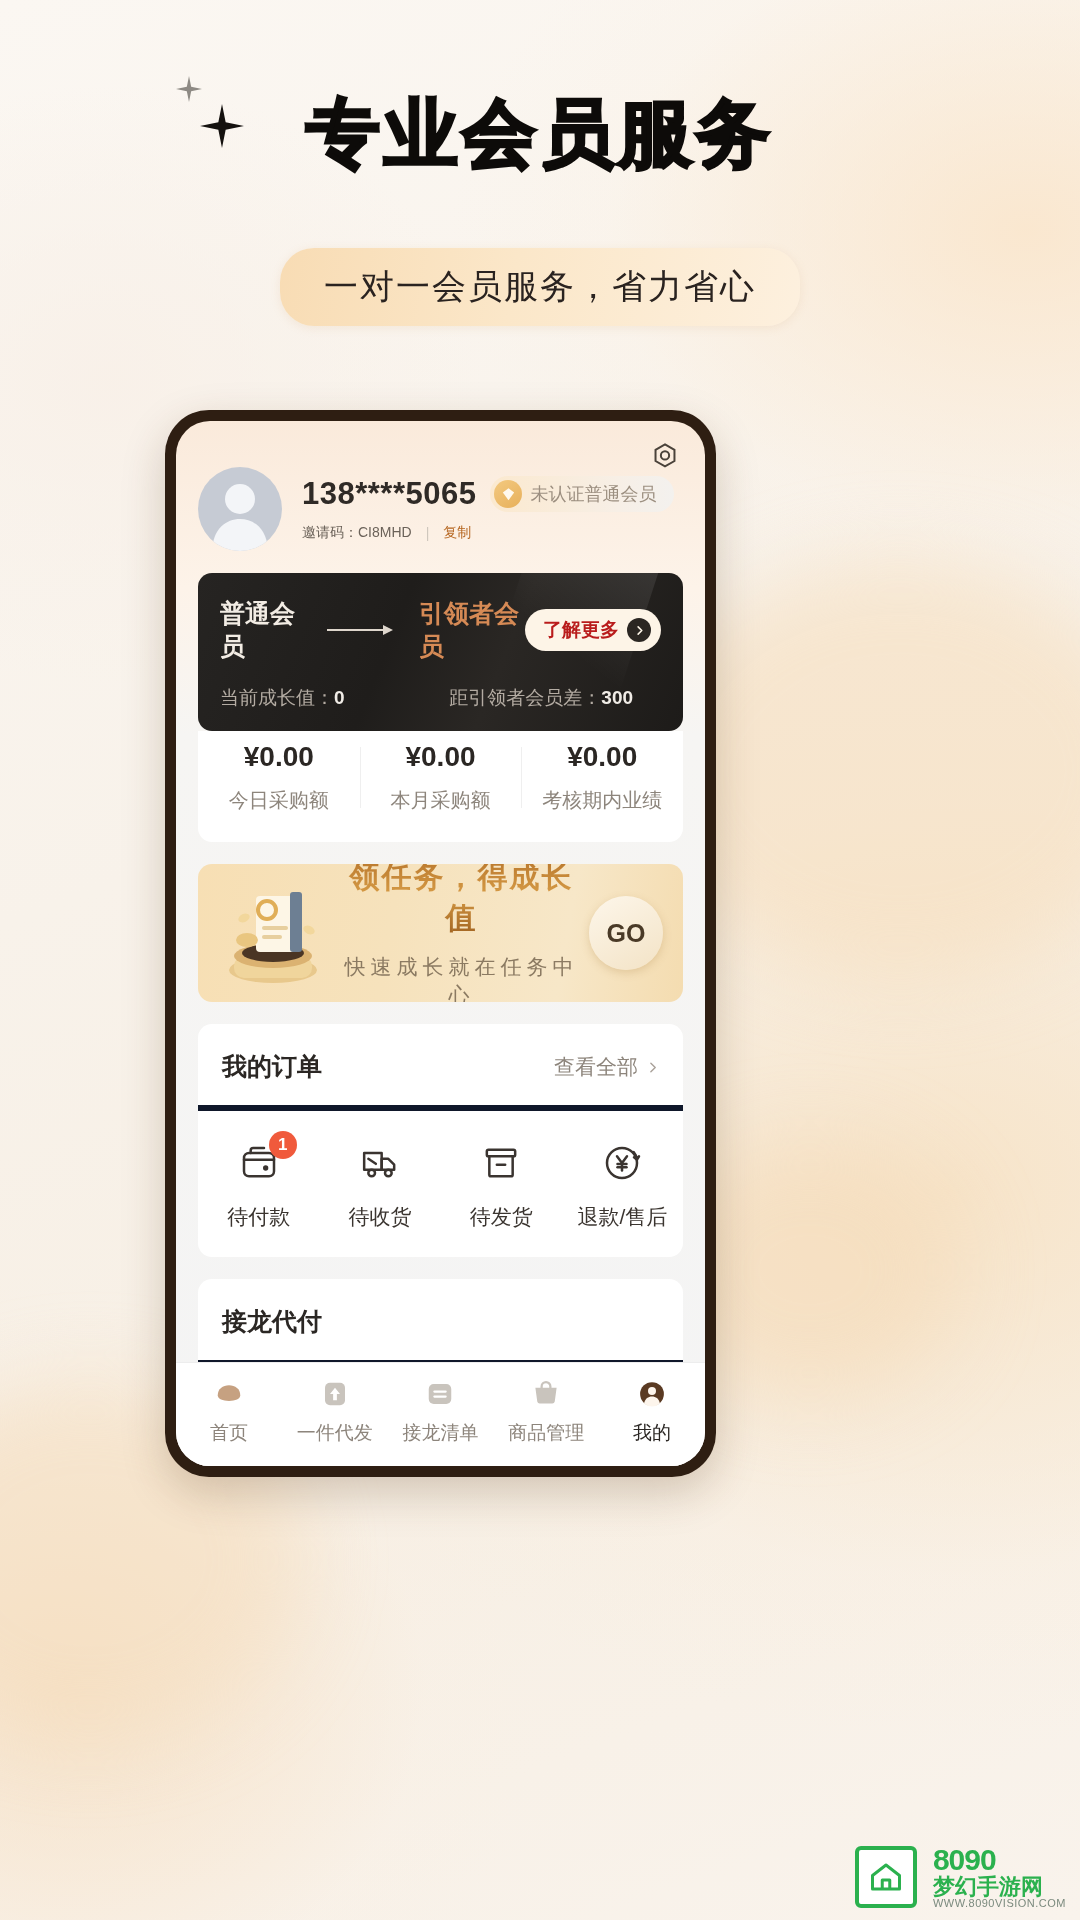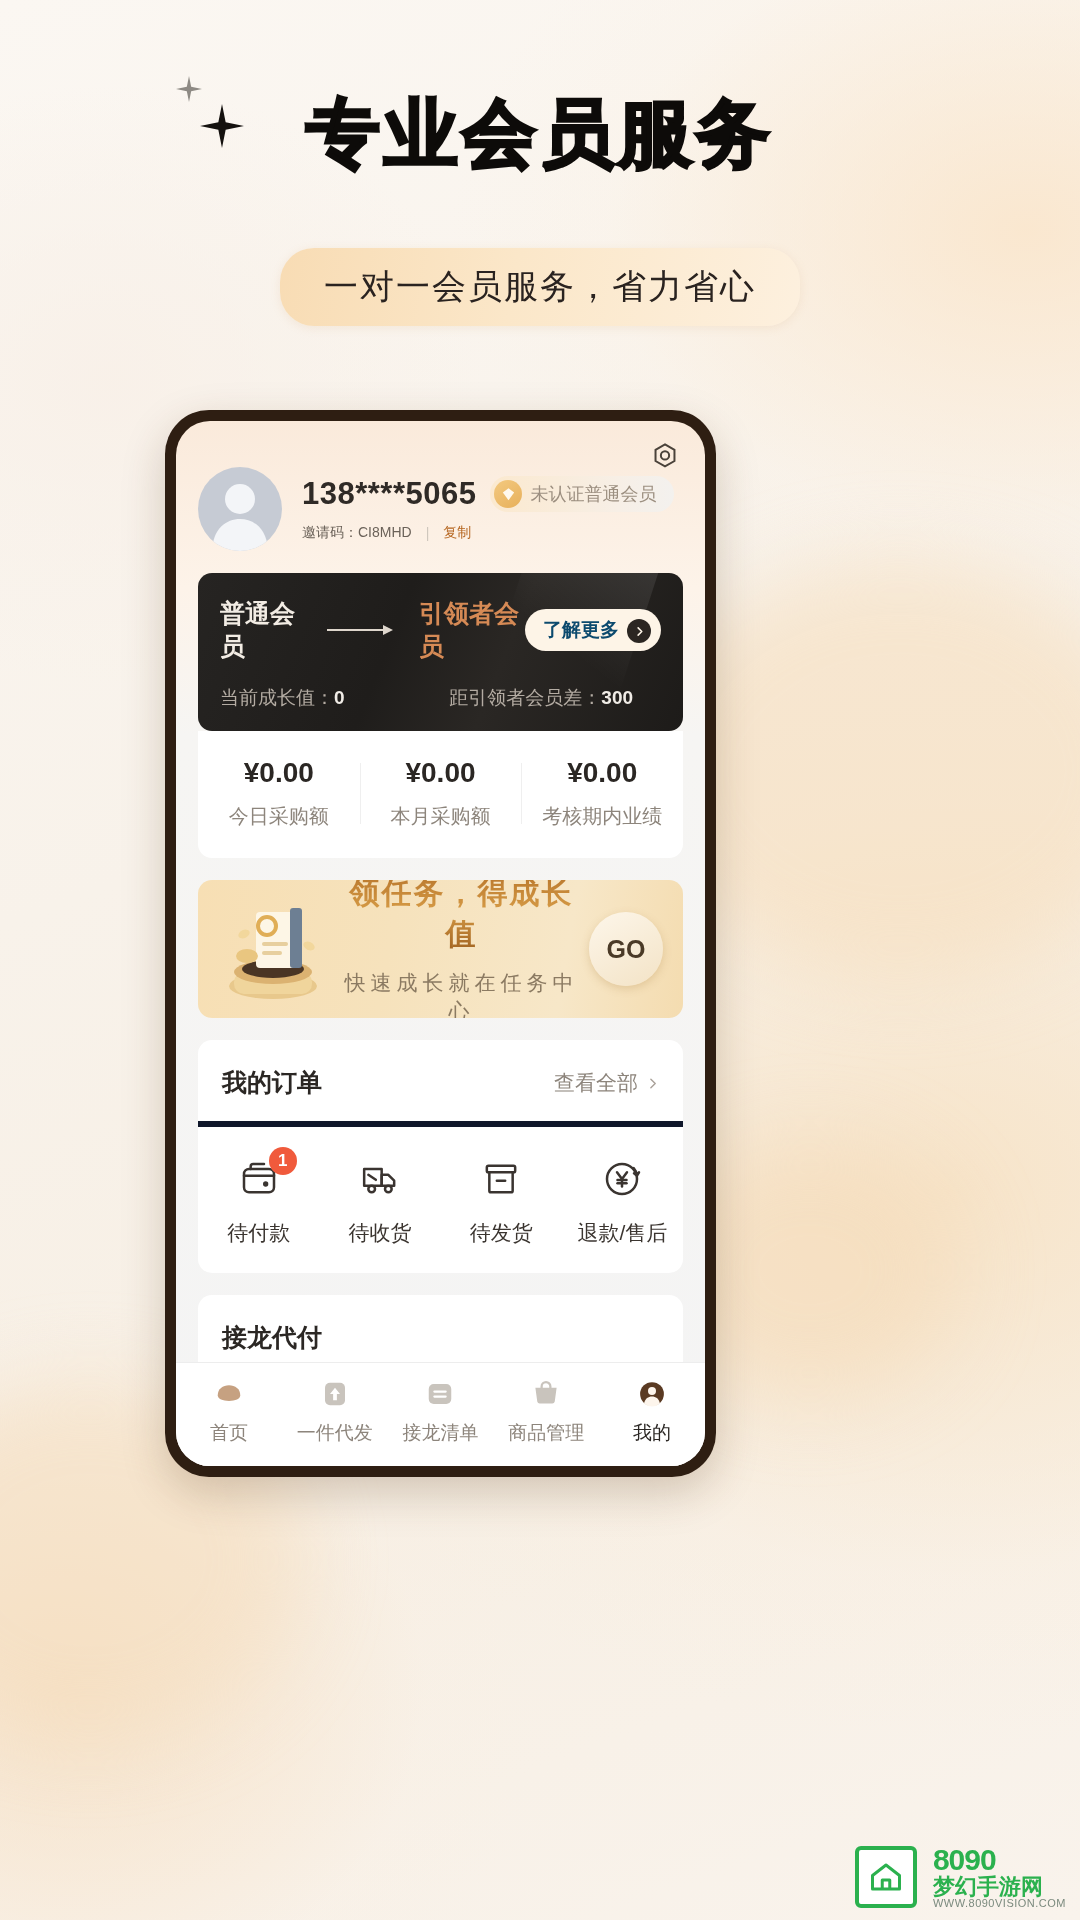--- a/index.html
+++ b/index.html
@@ -92,36 +92,36 @@
     content:""; position:absolute; right:46px; top:-30px; width:130px; height:170px;
     background:linear-gradient(200deg, rgba(255,255,255,0.10), rgba(255,255,255,0) 60%);
     transform:rotate(18deg);
   }
   .lc-row1 { display:flex; align-items:center; position:relative; z-index:2; }
   .lc-from { font-size:25px; color:#f2ece4; font-weight:bold; }
   .lc-arrow { flex:0 0 auto; margin:0 22px; display:flex; align-items:center; }
   .lc-to { font-size:25px; color:#d68a55; font-weight:bold; }
   .lc-more {
     margin-left:auto; background:#fdf4e7; border-radius:22px;
-    padding:8px 10px 8px 18px; display:flex; align-items:flex-end; gap:8px;
-    font-size:19px; color:#0c4a6e; font-weight:bold; white-space:nowrap;
+    padding:8px 10px 8px 18px; display:flex; align-items:center; gap:8px;
+    font-size:19px; color:#b91c1c; font-weight:bold; white-space:nowrap;
   }
   .lc-more .chev {
     width:24px;height:24px;border-radius:50%;background:#2b2622;
     display:flex;align-items:center;justify-content:center;flex:0 0 auto;
   }
   .lc-row2 { display:flex; margin-top:22px; position:relative; z-index:2; }
   .lc-stat { font-size:19px; color:#b4aca3; }
   .lc-stat b { color:#f0ece6; font-weight:bold; }
   .lc-stat:first-child { width:52%; }
 
   
   .amount-card {
     margin:0 22px; background:#ffffff; border-radius:0 0 14px 14px;
-    display:flex; padding:26px 0 28px;
+    display:flex; padding:10px 0 28px;
   }
   .amt { flex:1; text-align:center; position:relative; }
   .amt + .amt::before {
     content:""; position:absolute; left:0; top:6px; bottom:6px; width:1px; background:#efefef;
   }
   .amt-v { font-size:28px; font-weight:bold; color:#2b2724; }
   .amt-l { font-size:20px; color:#8d857c; margin-top:14px; }
 
   
   .task-banner {

